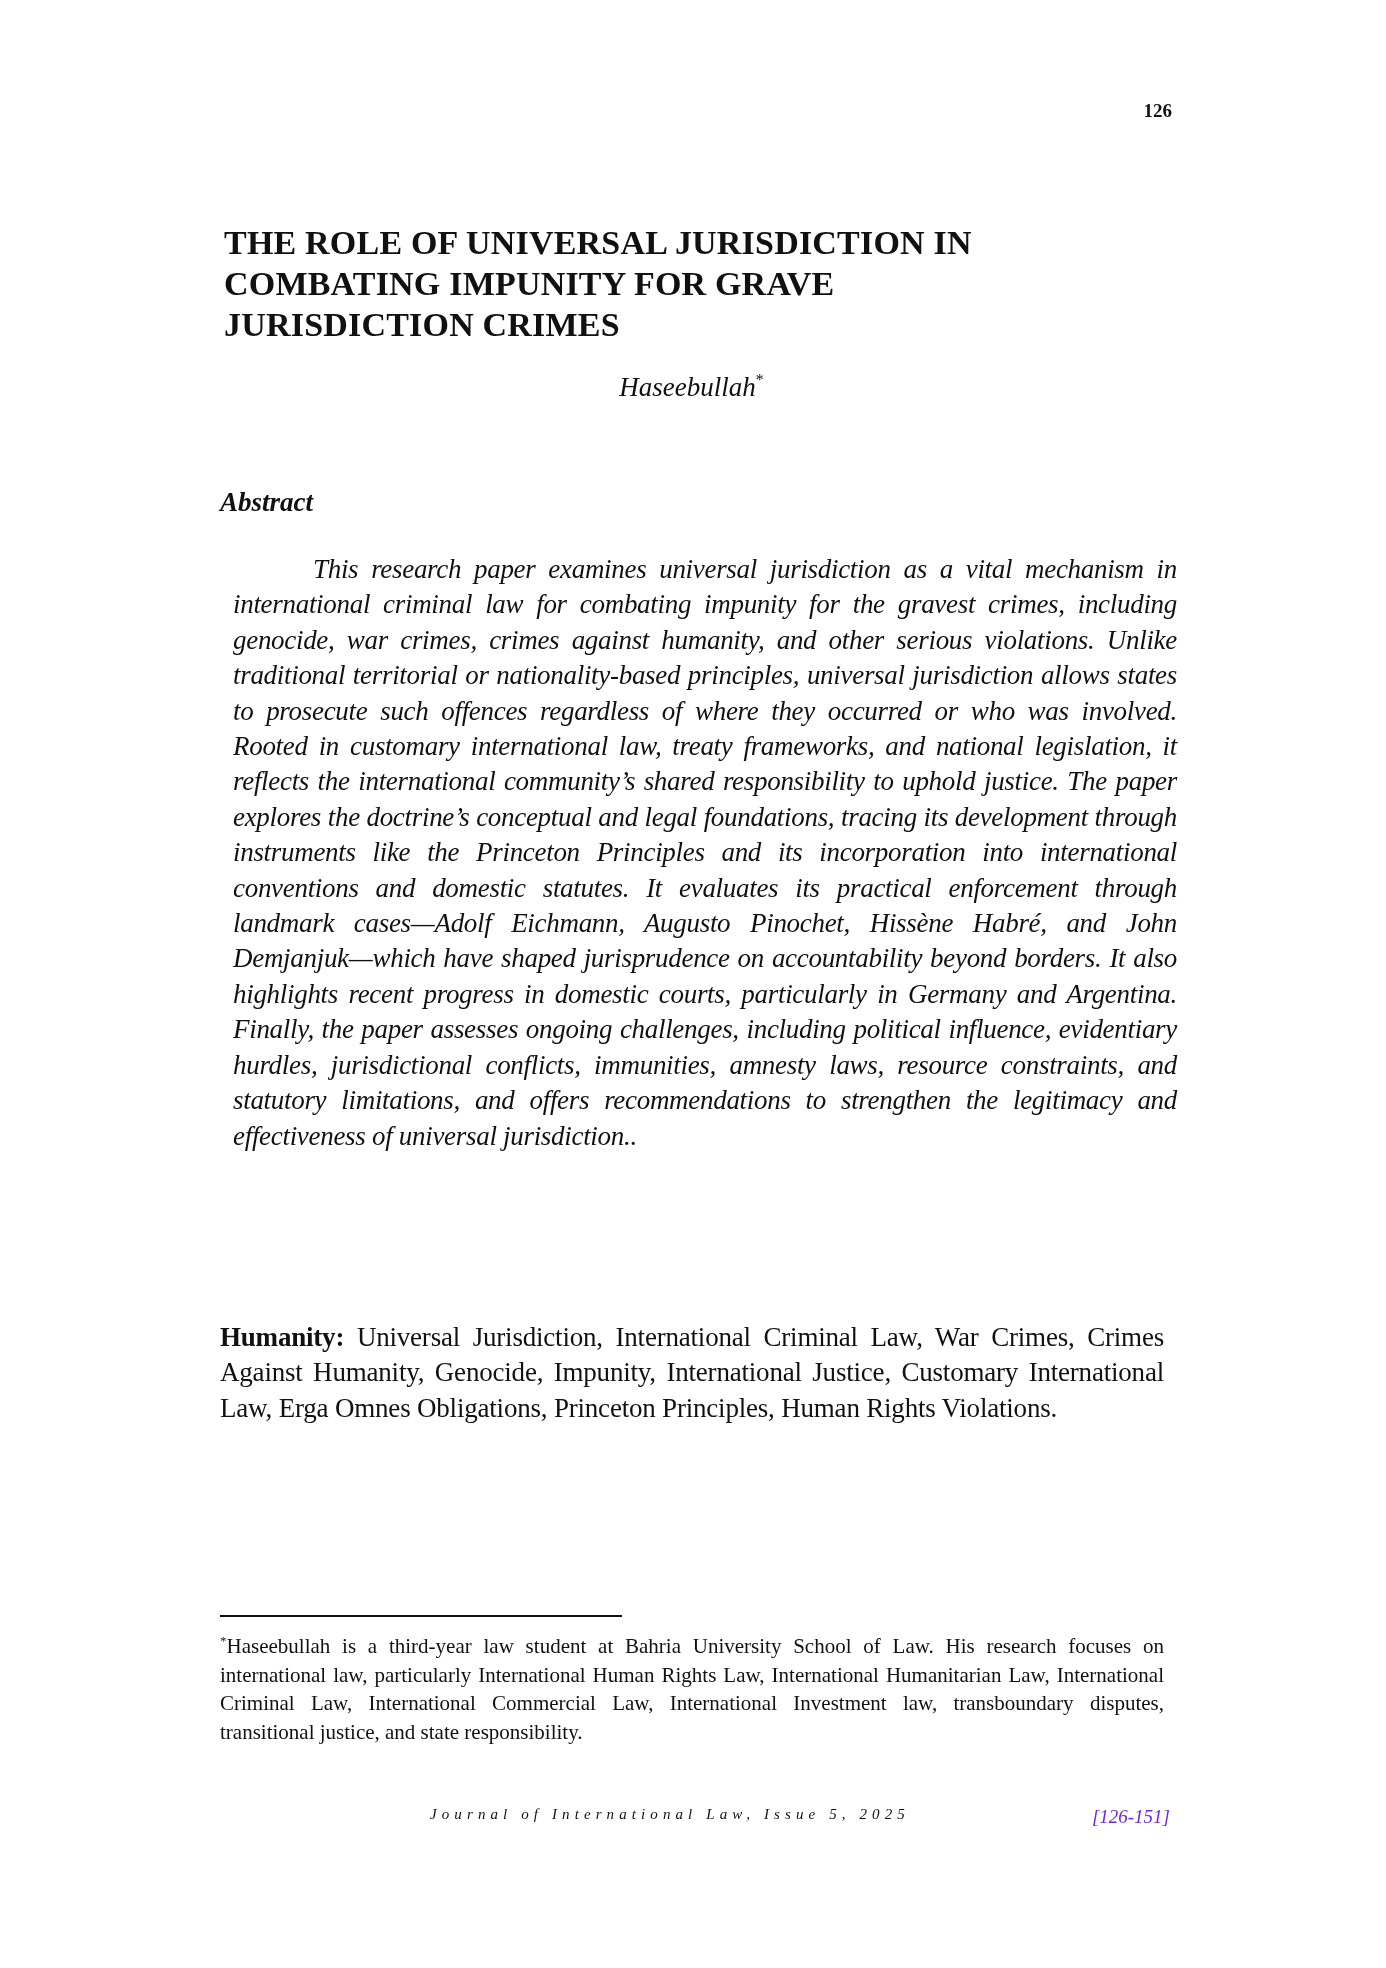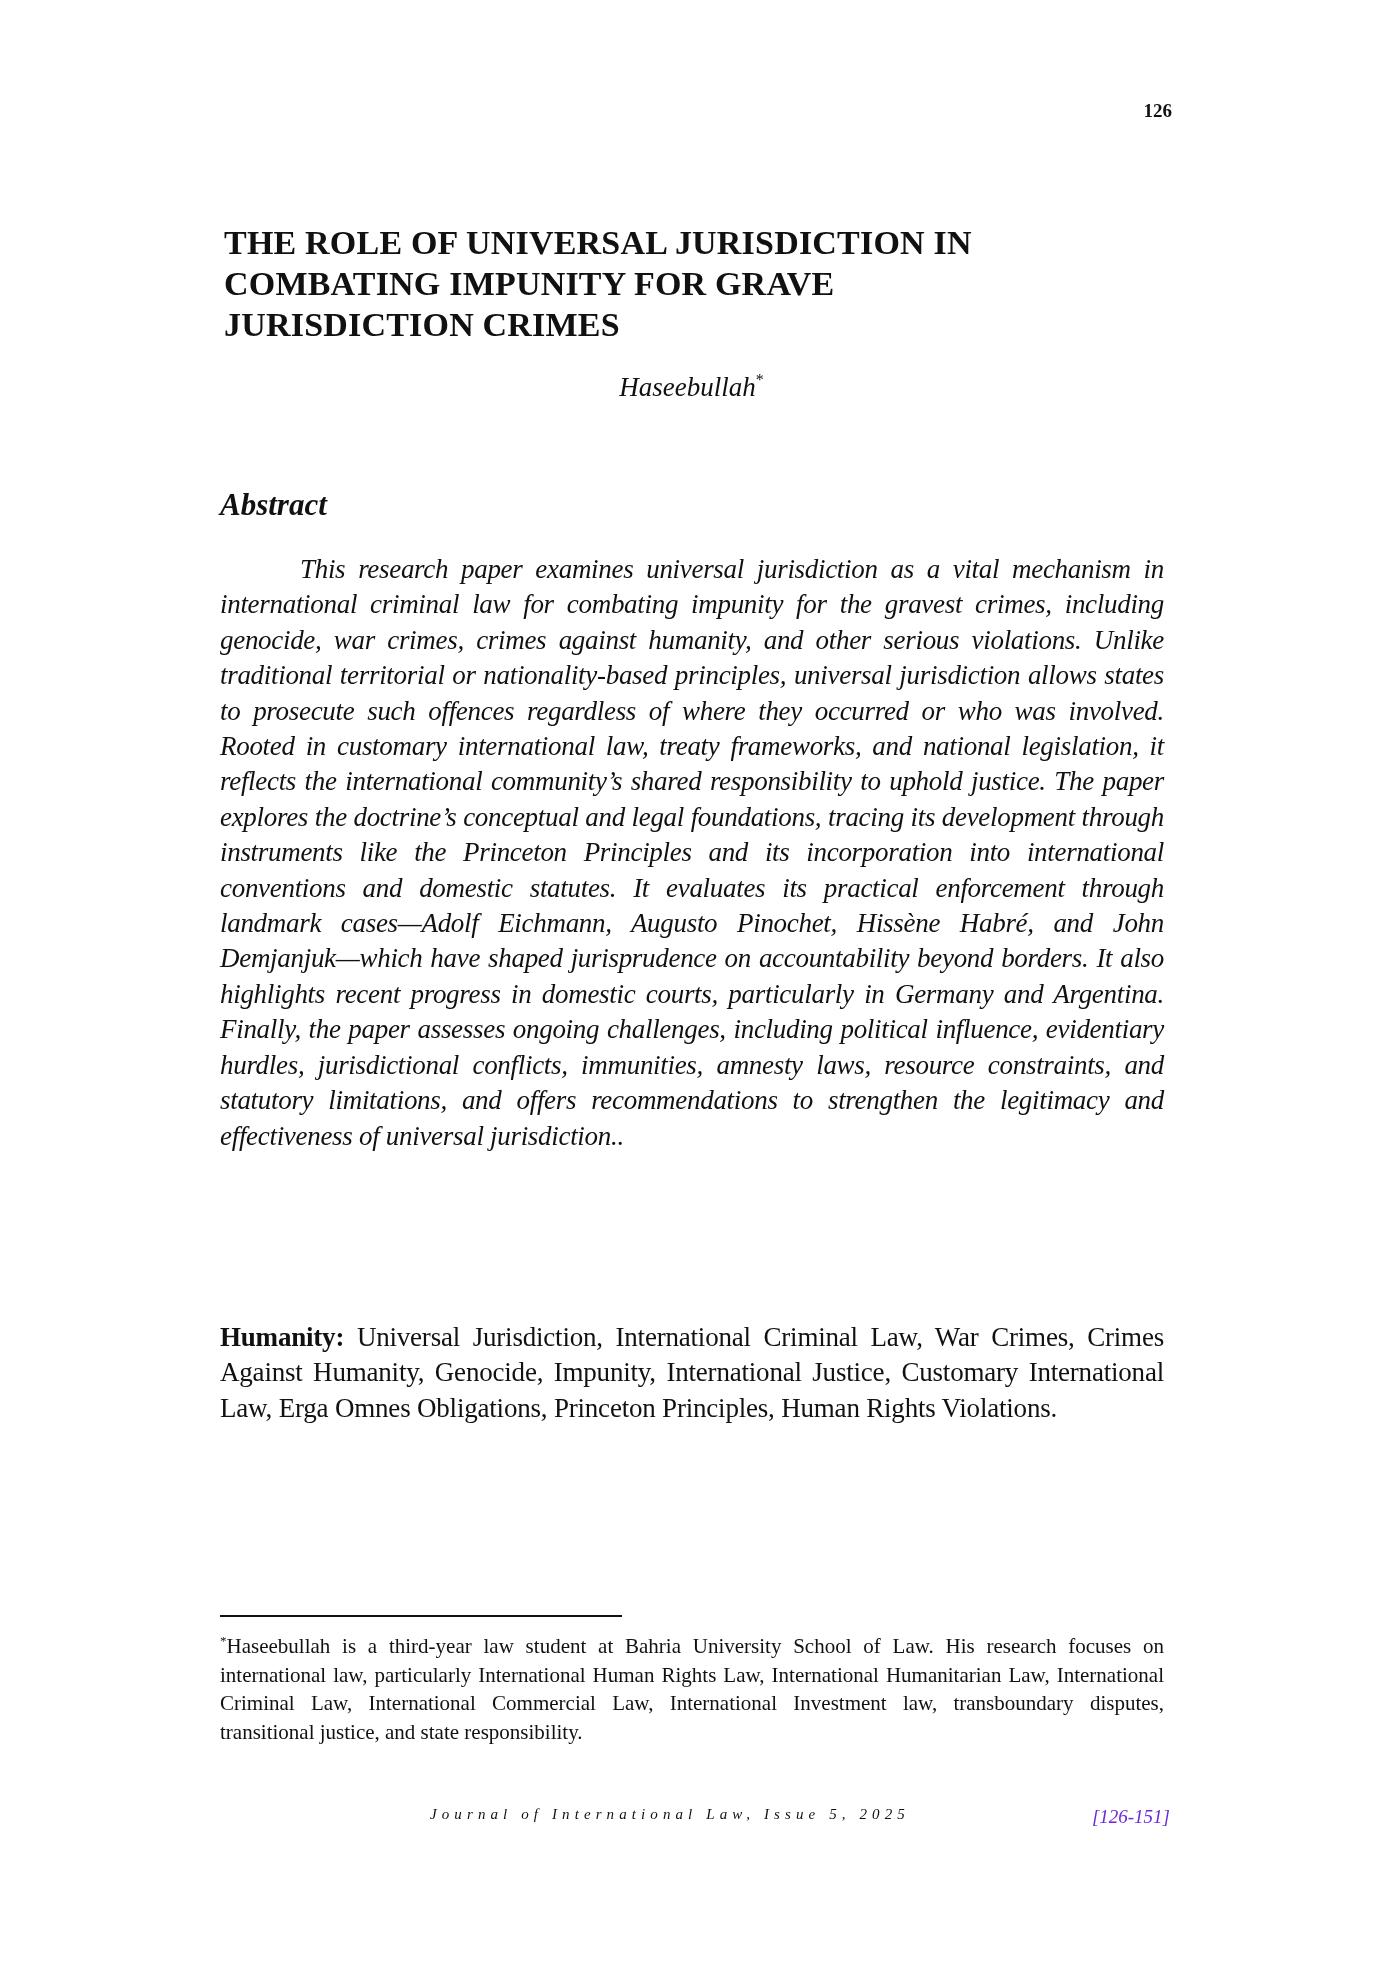--- a/index.html
+++ b/index.html
@@ -46,29 +46,29 @@
     .author sup {
       font-size: 16px;
       font-style: normal;
       vertical-align: 11px;
       line-height: 0;
     }
     .abstract-heading {
       position: absolute;
       top: 487px;
       left: 220px;
-      font-size: 31px;
+      font-size: 27px;
       font-weight: bold;
       font-style: italic;
       margin: 0;
     }
     .abstract-body {
       position: absolute;
       top: 552px;
-      left: 220px;
+      left: 233px;
       width: 944px;
       font-size: 27px;
       font-style: italic;
       line-height: 35.4px;
       text-align: justify;
       text-indent: 80px;
       margin: 0;
       letter-spacing: -0.3px;
     }
     .keywords {

